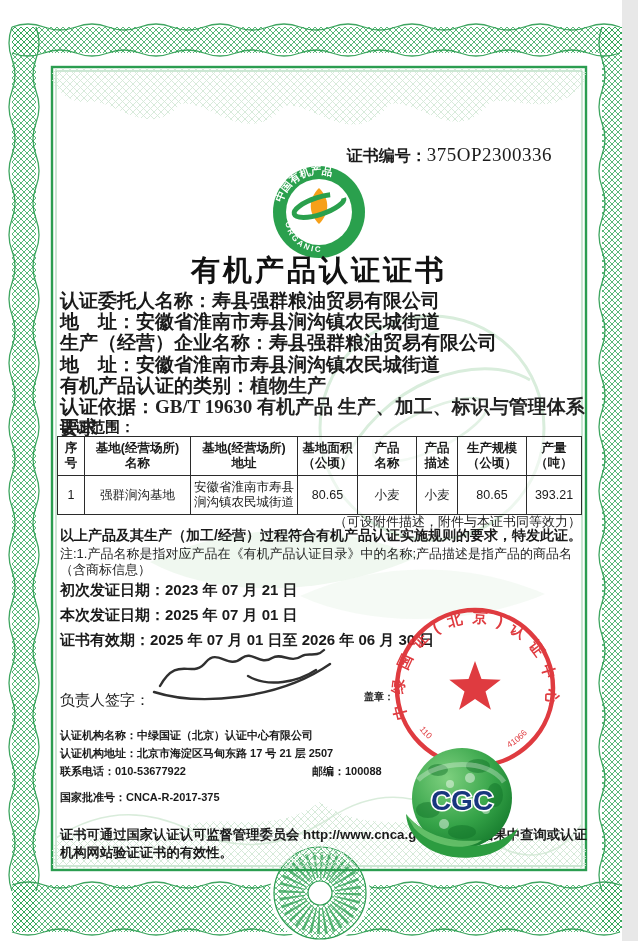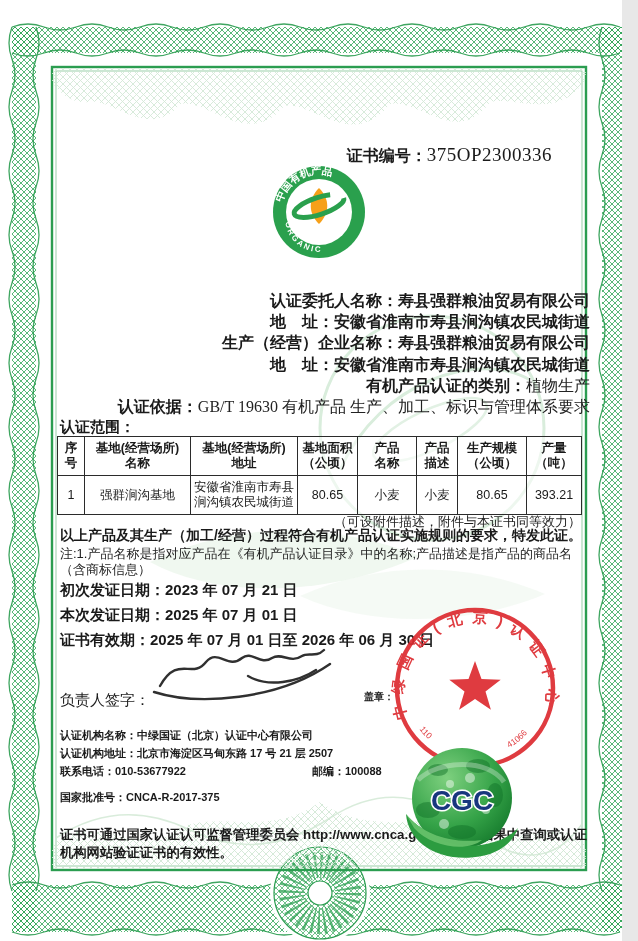--- a/index.html
+++ b/index.html
@@ -10,22 +10,22 @@
   .deco{left:0;top:0;z-index:0;}
   .content{z-index:2;}
   
   .cert-no{top:144px;right:70px;font-family:"Liberation Serif",serif;}
   .cert-no .lab{font-weight:700;font-size:16px;}
   .cert-no .num{font-size:19px;letter-spacing:.5px;}
   
   .title{top:251px;left:0;width:638px;text-align:center;font-size:29px;font-weight:700;
          letter-spacing:3px;color:#111;}
   
-  .fields{top:290px;left:60px;width:530px;font-size:16px;line-height:21.2px;font-weight:700;text-align:right;}
-  .fields .kai{font-family:"Liberation Serif",serif;font-weight:400;color:#222;}
+  .fields{top:290px;left:60px;width:530px;font-size:19px;line-height:21.2px;font-weight:700;}
+  .fields .kai{font-family:"Liberation Serif",serif;font-weight:700;color:#222;}
   .scope{top:418px;left:60px;font-size:15px;font-weight:700;}
   
   table.cert{top:436px;left:57px;width:524px;border-collapse:collapse;table-layout:fixed;
              position:absolute;z-index:2;font-size:12.5px;background:rgba(255,255,255,.55);}
   table.cert th,table.cert td{border:1.6px solid #2b2b2b;text-align:center;vertical-align:middle;
              white-space:pre-line;padding:1px 1px;line-height:15px;}
   table.cert th{font-weight:700;height:36px;}
   table.cert td{height:36px;}
   .att-note{top:513px;left:60px;width:521px;text-align:right;font-size:13px;
             font-family:"Liberation Serif",serif;color:#222;}
@@ -113,20 +113,21 @@
     <path d="M48,24 C59,35 59,49 48,60 C37,49 37,35 48,24 Z" fill="#f6a019"></path>
     <ellipse cx="48" cy="42" rx="26" ry="8.5" transform="rotate(-18 48 42)" fill="none" stroke="#2aa04d" stroke-width="5" stroke-dasharray="100 28"></ellipse>
     <text font-size="10.5" font-weight="700" fill="#fff" font-family="Liberation Sans, sans-serif">
       <textPath href="#lgTop" startOffset="8%">中国有机产品</textPath>
     </text>
     <text font-size="8" font-weight="700" fill="#fff" font-family="Liberation Sans, sans-serif">
       <textPath href="#lgBot" startOffset="4%">O R G A N I C</textPath>
     </text>
   </svg>
 
+  <h1 class="abs content title" style="margin:0">有机产品认证证书</h1>
 
   <div class="abs content fields">
     <div><span>认证委托人名称：</span><span>寿县强群粮油贸易有限公司</span></div>
     <div><span>地　址：</span><span>安徽省淮南市寿县涧沟镇农民城街道</span></div>
     <div><span>生产（经营）企业名称：</span><span>寿县强群粮油贸易有限公司</span></div>
     <div><span>地　址：</span><span>安徽省淮南市寿县涧沟镇农民城街道</span></div>
     <div><span>有机产品认证的类别：</span><span class="kai">植物生产</span></div>
     <div><span>认证依据：</span><span class="kai">GB/T 19630 有机产品 生产、加工、标识与管理体系要求</span></div>
   </div>
   <div class="abs content scope">认证范围：</div>

